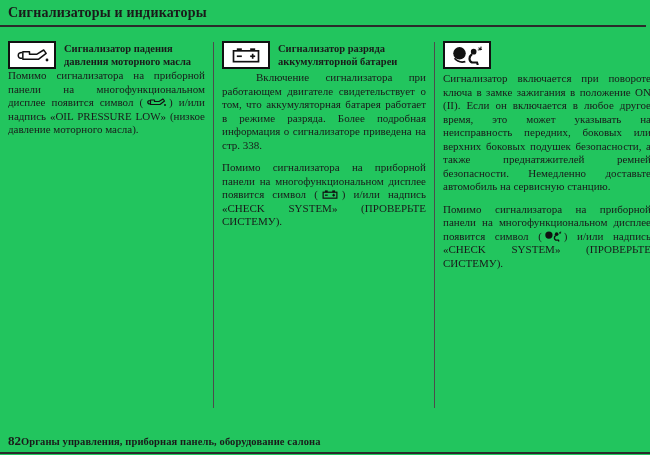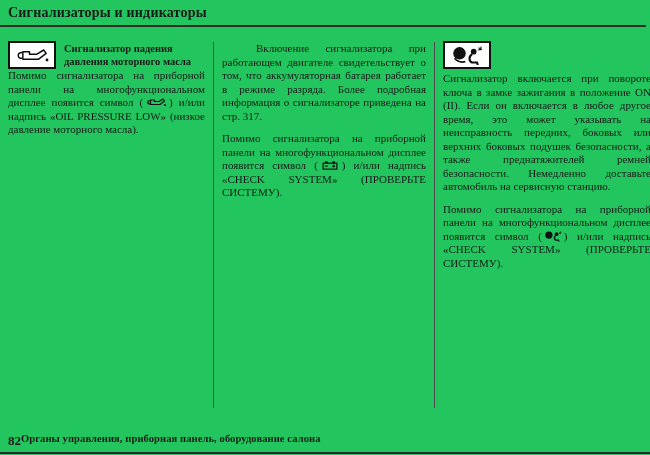--- a/index.html
+++ b/index.html
@@ -46,21 +46,21 @@
   }
   .col p { margin:0 0 9px 0; text-align:justify; }
   p.indent { text-indent:34px; margin-top:2px; }
   p.noindent { margin-top:3px; }
   .inline-icon {
     display:inline-block; vertical-align:-2px; line-height:0;
     padding:0 1px;
   }
   .footer {
     position:absolute; left:8px; bottom:6px;
-    display:flex; align-items:flex-start;
+    display:flex; align-items:center;
   }
   .footer-page-number { font-size:13px; font-weight:bold; }
   .footer-chapter { font-size:10.5px; font-weight:bold; letter-spacing:0.1px; }
   .footer-rule {
     position:absolute; left:0; bottom:1px; width:650px; height:2px;
     background:#2b2b2b;
   }
 </style>
 </head>
 <body>
@@ -84,21 +84,34 @@
       </div>
       <p><span>Помимо сигнализатора на приборной панели на многофункциональном дисплее появится символ (</span><span class="inline-icon"><svg width="24" height="12" viewBox="0 0 44 24">
               <path d="M10 9 C4 9 4 16 10 16 M11 8 v9 h19 l9 -7 -3 -4 -8 5 h-9 v-3 h-8 z" fill="none" stroke="#111" stroke-width="2.4" stroke-linejoin="round"></path>
               <circle cx="40" cy="18" r="2" fill="#111"></circle>
             </svg></span><span>) и/или надпись «OIL PRESSURE LOW» (низкое давление моторного масла).</span></p>
     </div>
 
     <div class="col-divider"></div>
 
     <div class="col col-2">
-      <p class="indent">Включение сигнализатора при работающем двигателе свидетельствует о том, что аккумуляторная батарея работает в режиме разряда. Более подробная информация о сигнализаторе приведена на стр. 317.</p>
+      <div class="section-head">
+        <span class="warn-box">
+          <svg width="38" height="20" viewBox="0 0 44 24">
+            <rect x="7" y="7" width="30" height="13" fill="none" stroke="#111" stroke-width="2"></rect>
+            <rect x="11" y="4" width="6" height="3" fill="#111"></rect>
+            <rect x="27" y="4" width="6" height="3" fill="#111"></rect>
+            <line x1="11" y1="13.5" x2="17" y2="13.5" stroke="#111" stroke-width="2"></line>
+            <line x1="27" y1="13.5" x2="33" y2="13.5" stroke="#111" stroke-width="2"></line>
+            <line x1="30" y1="10.5" x2="30" y2="16.5" stroke="#111" stroke-width="2"></line>
+          </svg>
+        </span>
+        <span class="section-title">Сигнализатор разряда аккумуляторной батареи</span>
+      </div>
+      <p class="indent">Включение сигнализатора при работающем двигателе свидетельствует о том, что аккумуляторная батарея работает в режиме разряда. Более подробная информация о сигнализаторе приведена на стр. 338.</p>
       <p><span>Помимо сигнализатора на приборной панели на многофункциональном дисплее появится символ (</span><span class="inline-icon"><svg width="22" height="11" viewBox="0 0 44 24">
               <rect x="7" y="7" width="30" height="13" fill="none" stroke="#111" stroke-width="2.6"></rect>
               <rect x="11" y="3" width="6" height="4" fill="#111"></rect>
               <rect x="27" y="3" width="6" height="4" fill="#111"></rect>
               <line x1="11" y1="13.5" x2="17" y2="13.5" stroke="#111" stroke-width="2.6"></line>
               <line x1="27" y1="13.5" x2="33" y2="13.5" stroke="#111" stroke-width="2.6"></line>
               <line x1="30" y1="10.5" x2="30" y2="16.5" stroke="#111" stroke-width="2.6"></line>
             </svg></span><span>) и/или надпись «CHECK SYSTEM» (ПРОВЕРЬТЕ СИСТЕМУ).</span></p>
     </div>
 

